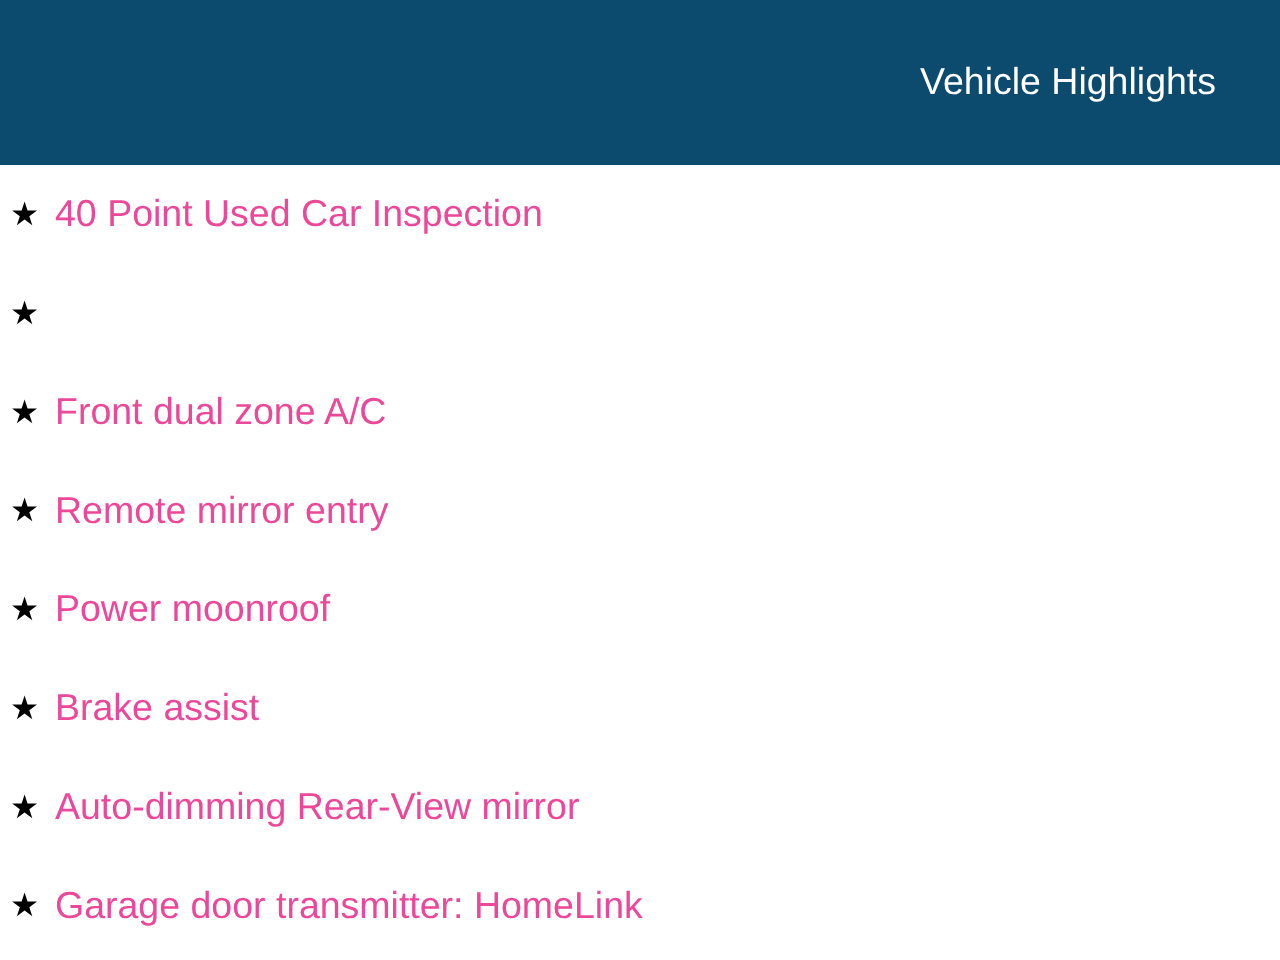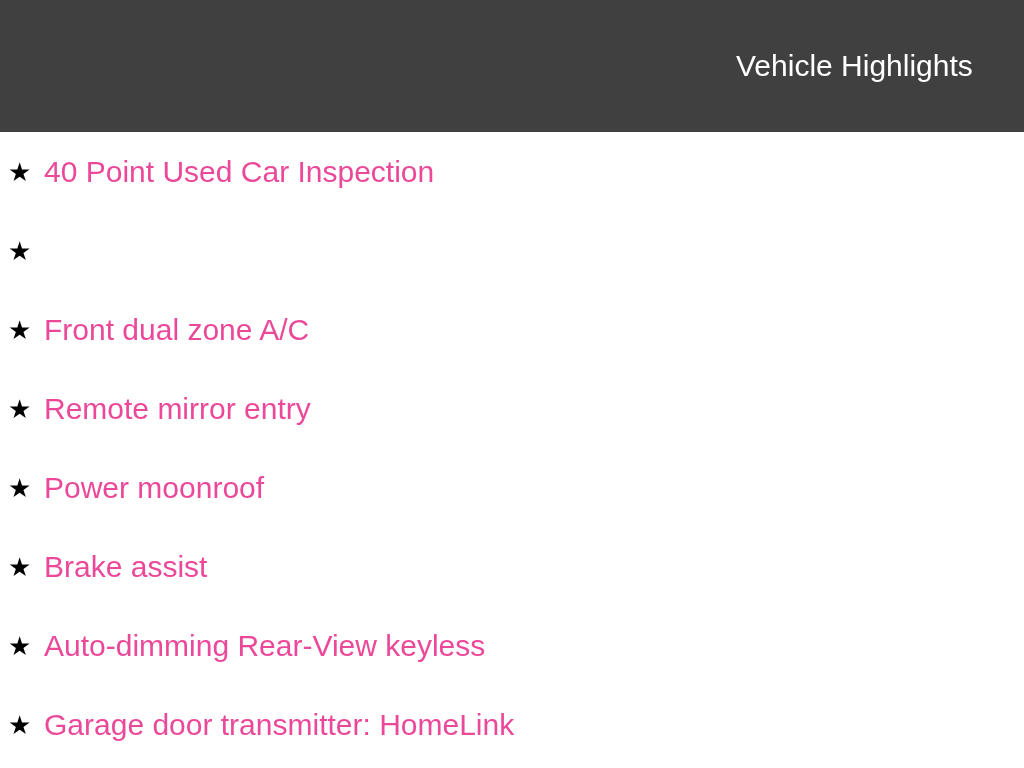--- a/index.html
+++ b/index.html
@@ -9,21 +9,21 @@
     overflow: hidden;
   }
   body {
     font-family: "Liberation Sans", sans-serif;
     background: #ffffff;
   }
   .header {
     position: relative;
     width: 100%;
     height: 132px;
-    background: #404040;
+    background: #0c4a6e;
   }
   .header-title {
     position: absolute;
     left: 736px;
     top: 50%;
     transform: translateY(-50%);
     color: #ffffff;
     font-size: 30px;
     white-space: nowrap;
   }
@@ -77,19 +77,19 @@
     <div class="list-item">
       <span class="star">★</span>
       <span class="label">Power moonroof</span>
     </div>
     <div class="list-item">
       <span class="star">★</span>
       <span class="label">Brake assist</span>
     </div>
     <div class="list-item">
       <span class="star">★</span>
-      <span class="label">Auto-dimming Rear-View keyless</span>
+      <span class="label">Auto-dimming Rear-View mirror</span>
     </div>
     <div class="list-item">
       <span class="star">★</span>
       <span class="label">Garage door transmitter: HomeLink</span>
     </div>
   </main>
 
 </body></html>

